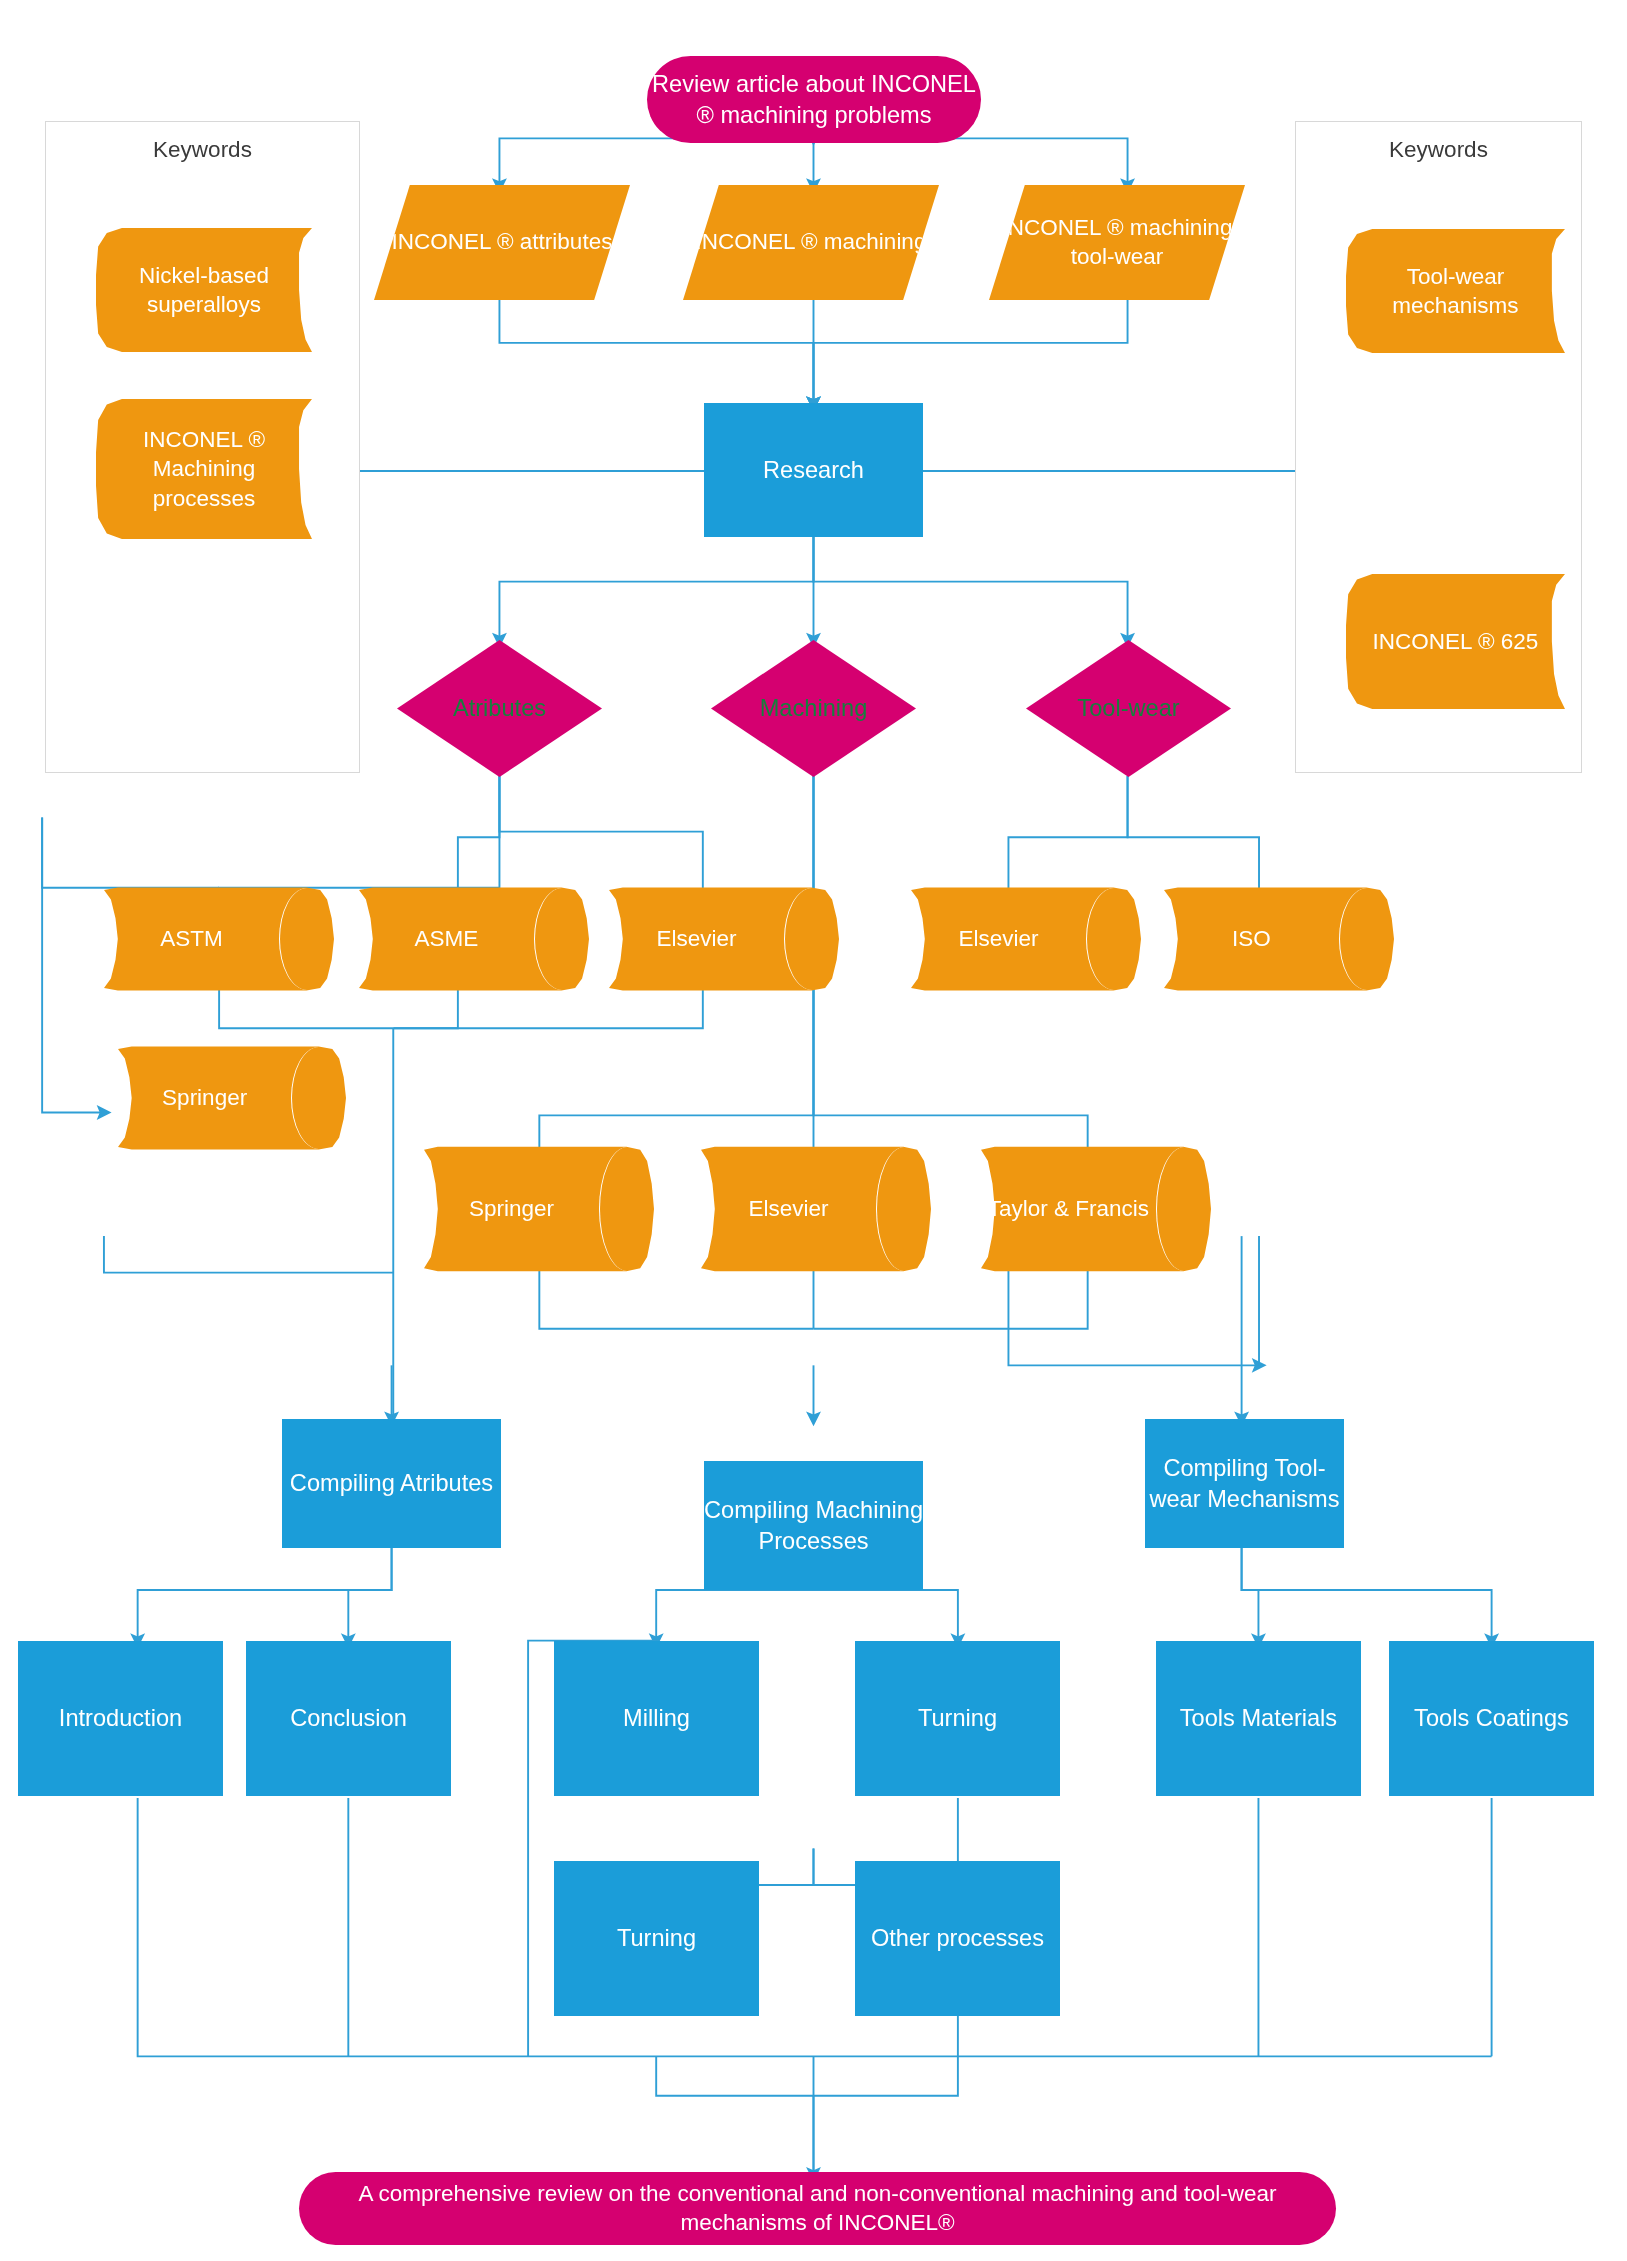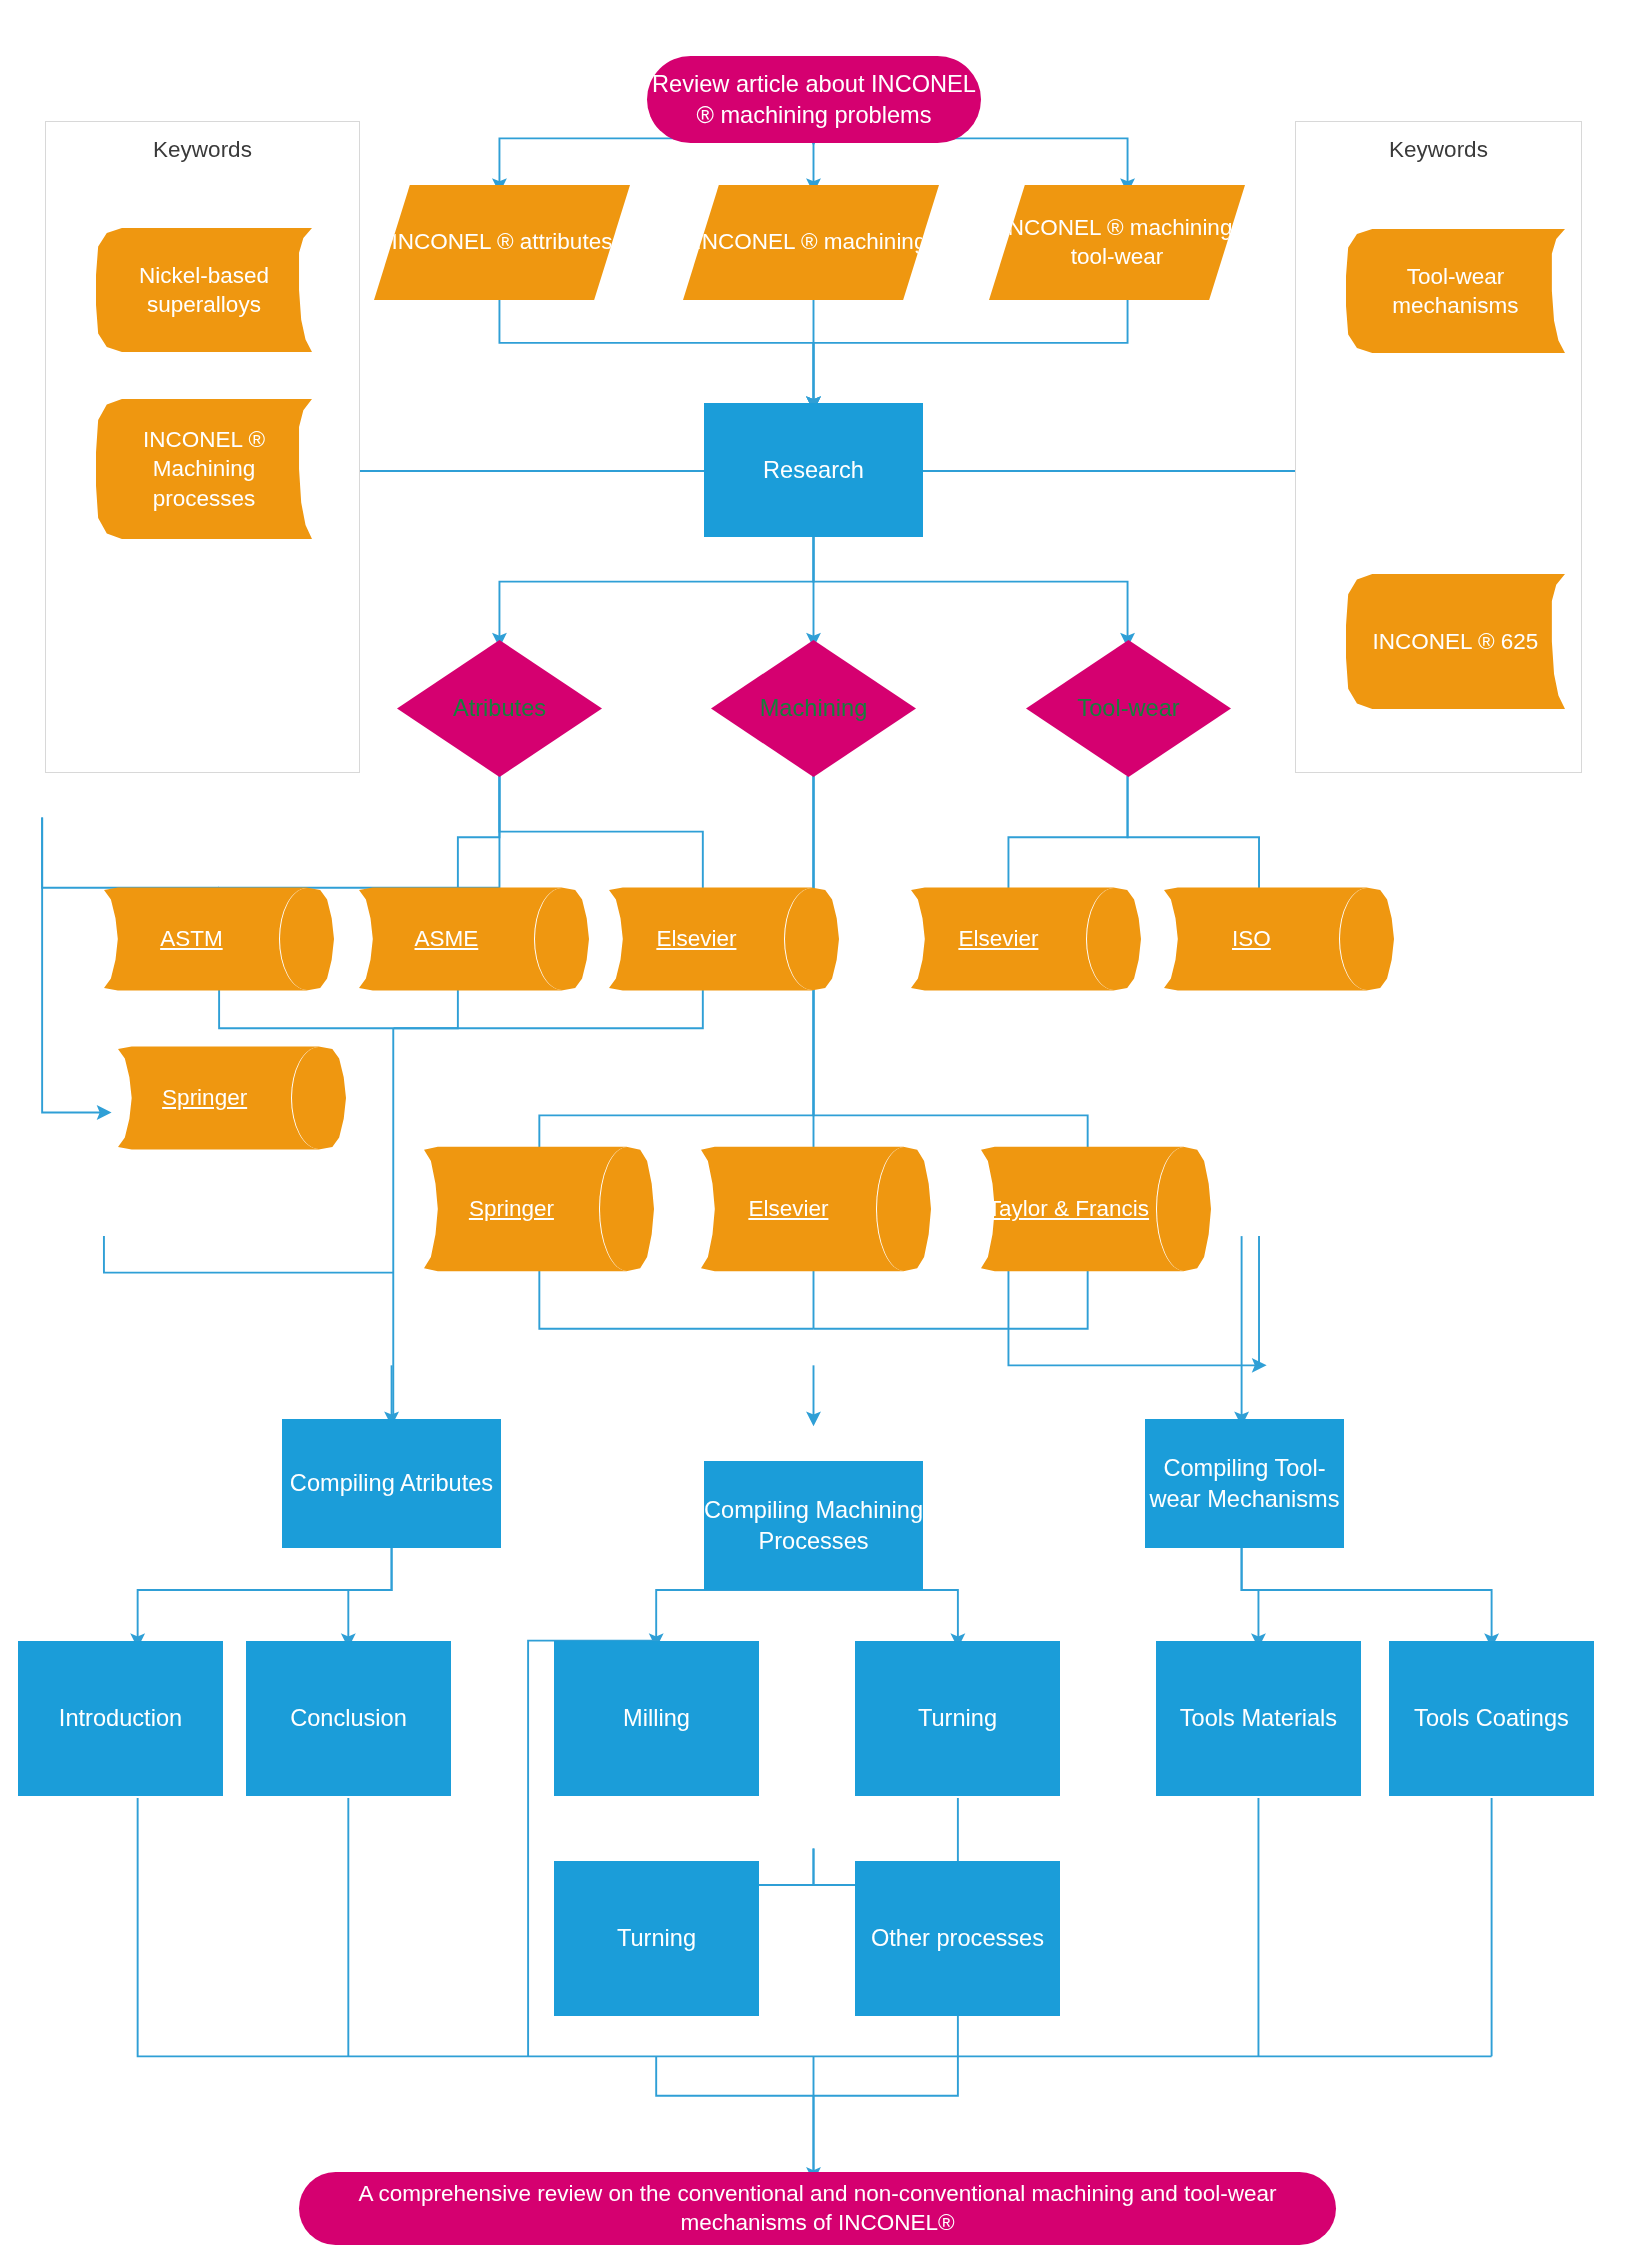--- a/index.html
+++ b/index.html
@@ -20,21 +20,21 @@
   .diamond .dlabel{position:relative;z-index:2;font-size:23.6px;color:#15803d;}
   
   .para{background:#ef9710;font-size:22.5px;
      -webkit-clip-path:polygon(14% 0,100% 0,86% 100%,0 100%);clip-path:polygon(14% 0,100% 0,86% 100%,0 100%);}
   
   .db{position:absolute;}
   .db .dbbody{position:absolute;left:0;top:0;width:100%;height:100%;background:#ef9710;
      -webkit-clip-path:polygon(0% 3%, 6% 0.6%, 88% 0.6%, 94% 3%, 97% 12%, 99% 30%, 100% 50%, 99% 70%, 97% 88%, 94% 97%, 88% 99.4%, 6% 99.4%, 0% 97%, 3% 88%, 5% 70%, 6% 50%, 5% 30%, 3% 12%);
      clip-path:polygon(0% 3%, 6% 0.6%, 88% 0.6%, 94% 3%, 97% 12%, 99% 30%, 100% 50%, 99% 70%, 97% 88%, 94% 97%, 88% 99.4%, 6% 99.4%, 0% 97%, 3% 88%, 5% 70%, 6% 50%, 5% 30%, 3% 12%);}
   .db .dbarc{position:absolute;right:3.5%;top:0.6%;height:98.8%;width:20%;border-left:1.7px solid #ffffff;border-radius:60% 0 0 60%/50% 0 0 50%;}
-  .db .dblabel{position:absolute;left:0;top:0;width:76%;height:100%;display:flex;align-items:center;justify-content:center;color:#fff;font-size:22.5px;line-height:1.28;text-align:center;text-decoration:underline;}
+  .db .dblabel{position:absolute;left:0;top:0;width:76%;height:100%;display:flex;align-items:center;justify-content:center;color:#fff;font-size:22.5px;line-height:1.28;text-align:center;}
   
   .doc{position:absolute;}
   .doc .docbody{position:absolute;left:0;top:0;width:100%;height:100%;background:#ef9710;
      -webkit-clip-path:polygon(12% 0%, 100% 0%, 96% 8%, 94% 20%, 94% 50%, 95% 74%, 97% 90%, 100% 100%, 12% 100%, 5% 96%, 1% 85%, 0% 62%, 0% 38%, 1% 15%, 5% 4%);
      clip-path:polygon(12% 0%, 100% 0%, 96% 8%, 94% 20%, 94% 50%, 95% 74%, 97% 90%, 100% 100%, 12% 100%, 5% 96%, 1% 85%, 0% 62%, 0% 38%, 1% 15%, 5% 4%);}
   .doc .doclabel{position:absolute;left:6%;top:0;width:88%;height:100%;display:flex;align-items:center;justify-content:center;color:#fff;font-size:22.5px;line-height:1.3;text-align:center;}
 </style>
 </head>
 <body>
 

